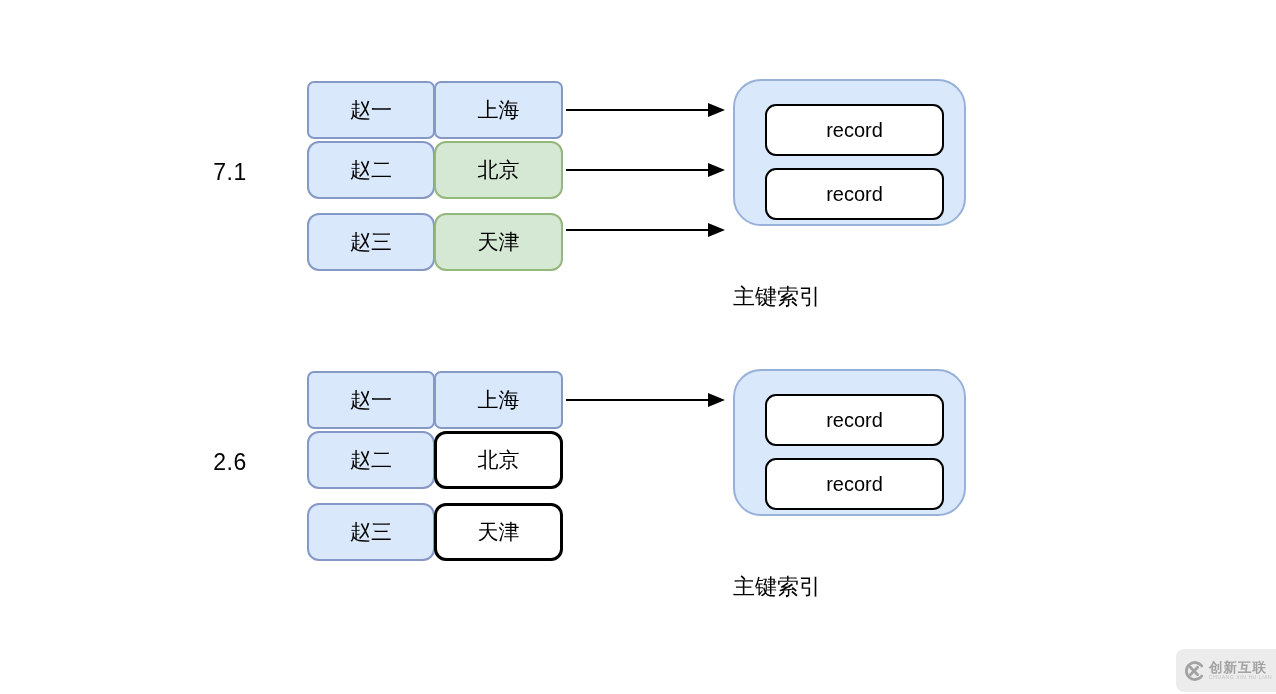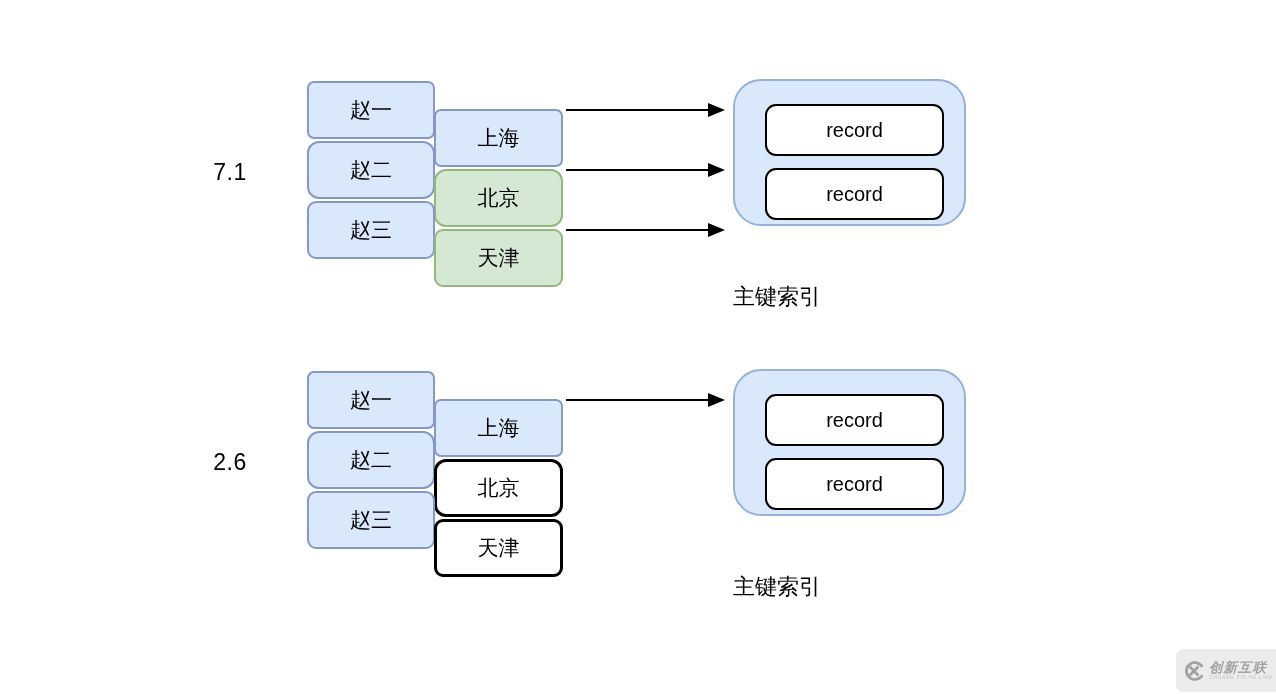--- a/index.html
+++ b/index.html
@@ -17,25 +17,25 @@
     position:absolute; left:195px; top:159px; width:70px;
     font-size:23px; text-align:center; letter-spacing:0.5px;
   }
 
   .cell {
     position:absolute; height:58px; border-radius:12px;
     display:flex; align-items:center; justify-content:center;
     font-size:21px;
   }
   .cell.name { left:307px; width:128px; background:#dae8fc; border:2px solid #8598c6; }
-  .cell.city { left:434px; width:129px;margin-top:28px; }
+  .cell.city { left:434px; width:129px; }
   .city-blue  { background:#dae8fc; border:2px solid #8598c6; }
   .city-green { background:#d5e8d4; border:2px solid #93b87b; }
   .city-white { background:#ffffff; border:3px solid #000; }
-  .row0 { top:81px;border-radius:7px; } .row1 { top:141px;font-family:Liberation Mono, monospace; } .row2 { top:201px;border-radius:9px; }
+  .row0 { top:81px;border-radius:7px; } .row1 { top:141px;font-family:Liberation Mono, monospace; } .row2 { top:213px; }
 
   .arrow { position:absolute; left:566px; width:143px; height:2px; background:#000; }
   .arrow::after {
     content:""; position:absolute; right:-16px; top:-6px; width:0; height:0;
     border-left:17px solid #000; border-top:7px solid transparent; border-bottom:7px solid transparent;
   }
   .arrow-r0 { top:109px; } .arrow-r1 { top:169px; } .arrow-r2 { top:229px; }
 
   .index-container {
     position:absolute; left:733px; top:79px; width:233px; height:147px;
@@ -52,21 +52,21 @@
     position:absolute; left:733px; top:282px; width:233px;
     font-size:22px;
   }
 
   .watermark {
     position:absolute; right:0; bottom:2px; width:100px; height:43px;
     background:#ececec; border-radius:8px 0 0 8px;
     display:flex; align-items:center; padding-left:7px; gap:4px;
   }
   .wm-logo { flex:0 0 auto; width:22px; height:22px; }
-  .wm-text { display:flex; flex-direction:column; line-height:1.05;font-style:italic; }
+  .wm-text { display:flex; flex-direction:column; line-height:1.05; }
   .wm-brand { font-size:13.5px; font-weight:bold; color:#a2a2a2; letter-spacing:1px; }
   .wm-sub { font-size:5px; color:#bfbfbf; letter-spacing:0.6px; }
 </style>
 </head>
 <body>
 
 <div class="canvas">
 
   <div class="group g1">
     <div class="version-label">7.1</div>

